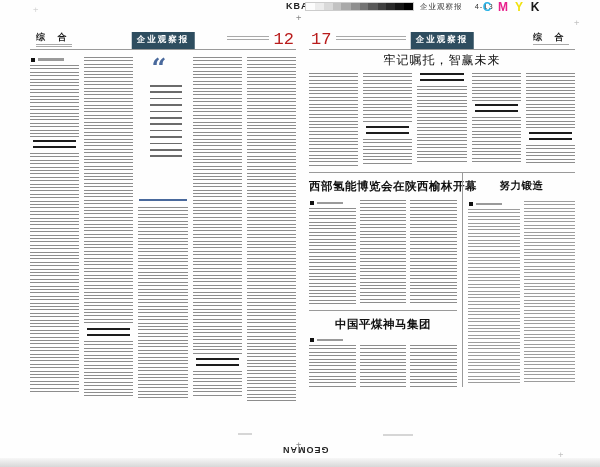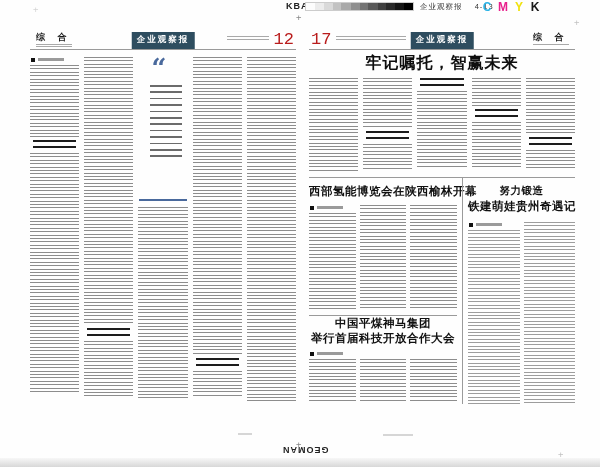--- a/index.html
+++ b/index.html
@@ -33,21 +33,21 @@
      padding:2px 5px 2.5px;white-space:nowrap;}
   .section{font-size:9px;font-weight:bold;letter-spacing:5px;color:#1a1a1a;line-height:9px;white-space:nowrap;}
   .pagenum{font-size:17px;color:#b91c1c;font-family:Liberation Mono, monospace;line-height:13px;}
   .tinybars{display:flex;flex-direction:column;gap:1.5px;margin-top:1.5px;}
   .tinybars i{display:block;height:1px;background:#a9a9a9;}
   .hgroup{position:absolute;top:1px;display:flex;gap:5px;align-items:flex-start;}
 
   
   .headline-main{margin-top:8px;text-align:center;font-size:15px;font-weight:bold;
      color:#0e0e0e;letter-spacing:1px;line-height:1.25;white-space:nowrap;}
-  .headline-kicker{margin-top:3px;text-align:center;font-size:16px;font-weight:bold;
+  .headline-kicker{margin-top:3px;text-align:center;font-size:12px;font-weight:normal;
      color:#0e0e0e;letter-spacing:1px;line-height:1.2;}
   .headline-sub{margin-top:1px;text-align:center;font-size:14.5px;font-weight:bold;
      color:#0e0e0e;letter-spacing:.5px;line-height:1.25;white-space:nowrap;}
   .story-head{ text-align:center;font-weight:bold;color:#101010;letter-spacing:.5px;}
 
   
   .cols{display:flex;gap:5px;}
   .col{flex:1;min-width:0;}
   .gk{background:repeating-linear-gradient(to bottom,#8d8d8d 0 1px,transparent 1px 3.4px);}
   .gk-lite{background:repeating-linear-gradient(to bottom,#9d9d9d 0 1px,transparent 1px 3.4px);}
@@ -204,23 +204,22 @@
             <div class="gk" style="height:96px;"></div>
           </div>
           <div class="col">
             <div class="gk" style="height:104px;"></div>
           </div>
           <div class="col">
             <div class="gk" style="height:104px;"></div>
           </div>
         </div>
         <div class="rule"></div>
-        <div class="story-head" style="font-size:11.5px;line-height:1.3;">
+        <div class="story-head" style="margin-top:6px;font-size:11.5px;line-height:1.3;">
           <div>中国平煤神马集团</div>
-          <div>举行首届科技开放合作大会</div>
         </div>
         <div class="byline" style="margin-top:5px;">
             <span class="sq"></span>
             <span class="bl"></span>
           </div>
         <div class="cols" style="height:42px;gap:4px;">
           <div class="col">
               <div class="gk" style="height:42px;"></div>
             </div>
           <div class="col">
@@ -229,21 +228,20 @@
           <div class="col">
               <div class="gk" style="height:42px;"></div>
             </div>
         </div>
       </div>
 
       <div class="vdiv"></div>
 
       <div class="zone-r">
         <div class="story-head" style="margin-top:6px;font-size:10.5px;">努力锻造</div>
-        <div class="story-head" style="margin-top:1px;font-size:11.5px;white-space:nowrap;">铁建萌娃贵州奇遇记</div>
         <div class="cols" style="margin-top:8px;height:182px;gap:4px;">
           <div class="col">
             <div class="byline">
                 <span class="sq"></span>
                 <span class="bl"></span>
               </div>
             <div class="gk gk-lite" style="height:174px;"></div>
           </div>
           <div class="col">
             <div class="gk gk-lite" style="height:182px;"></div>

